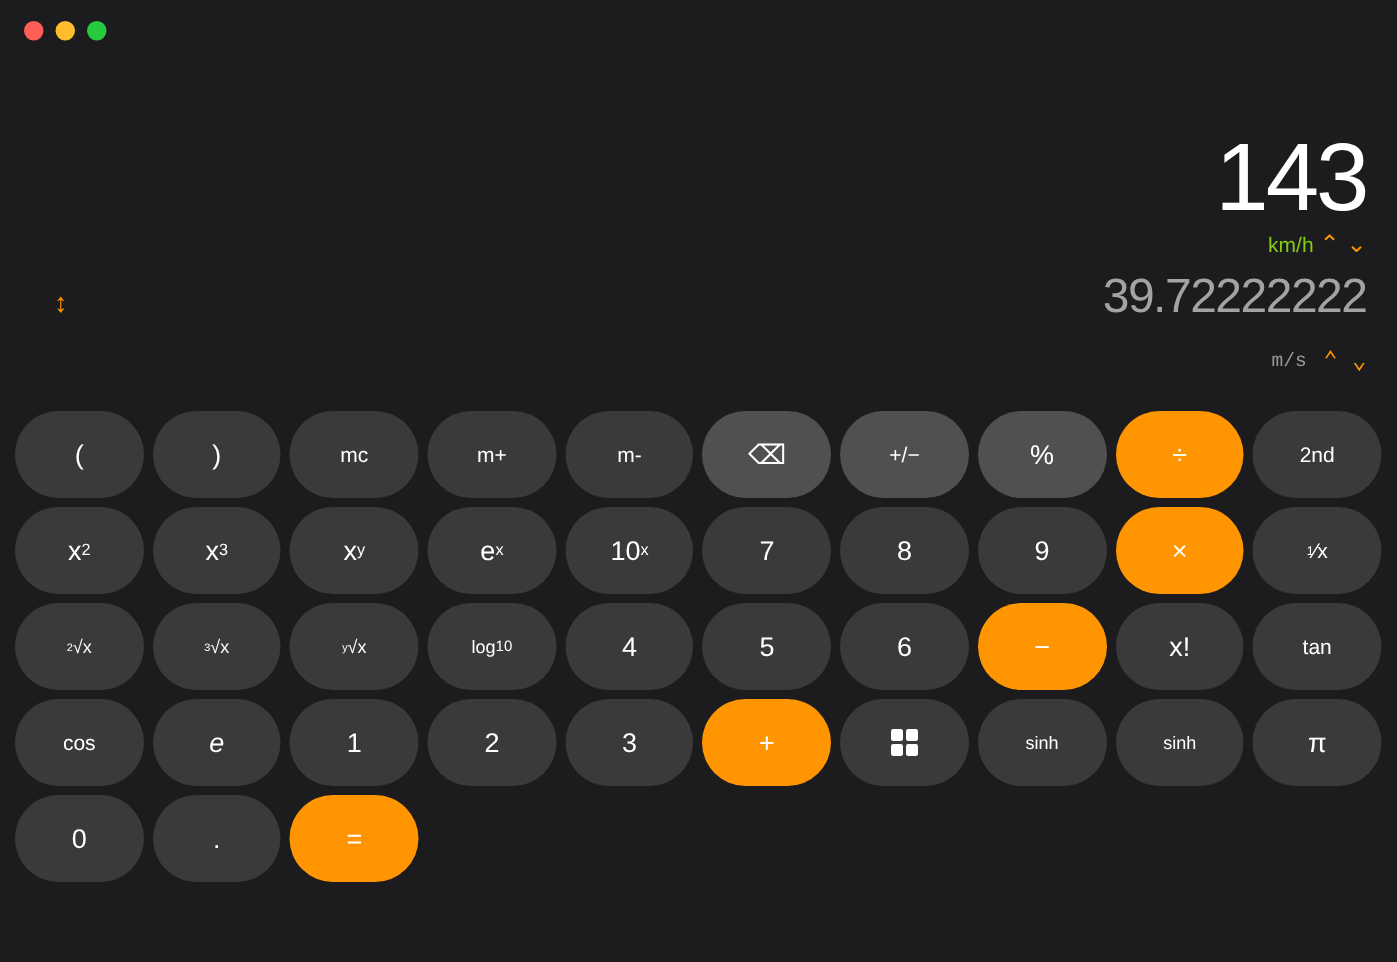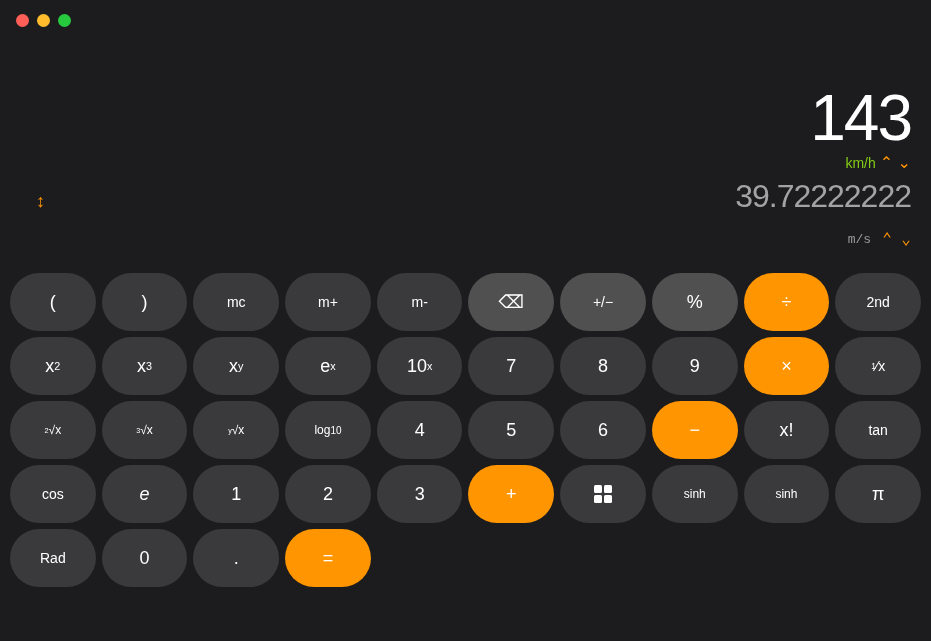--- a/index.html
+++ b/index.html
@@ -206,18 +206,17 @@
       <svg width="22" height="22" viewBox="0 0 22 22" fill="none" xmlns="http://www.w3.org/2000/svg">
         <rect x="2" y="2" width="8" height="8" rx="1.5" fill="white"></rect>
         <rect x="12" y="2" width="8" height="8" rx="1.5" fill="white"></rect>
         <rect x="2" y="12" width="8" height="8" rx="1.5" fill="white"></rect>
         <rect x="12" y="12" width="8" height="8" rx="1.5" fill="white"></rect>
       </svg>
     </button>
     <button class="btn btn-dark btn-xs-text">sinh</button>
     <button class="btn btn-dark btn-xs-text">sinh</button>
     <button class="btn btn-dark">π</button>
-    <button class="btn btn-dark btn-small-text">Rad</button>
     <button class="btn btn-dark">0</button>
     <button class="btn btn-dark">.</button>
     <button class="btn btn-orange">=</button>
   </div>
 </div>
 
 </body></html>

